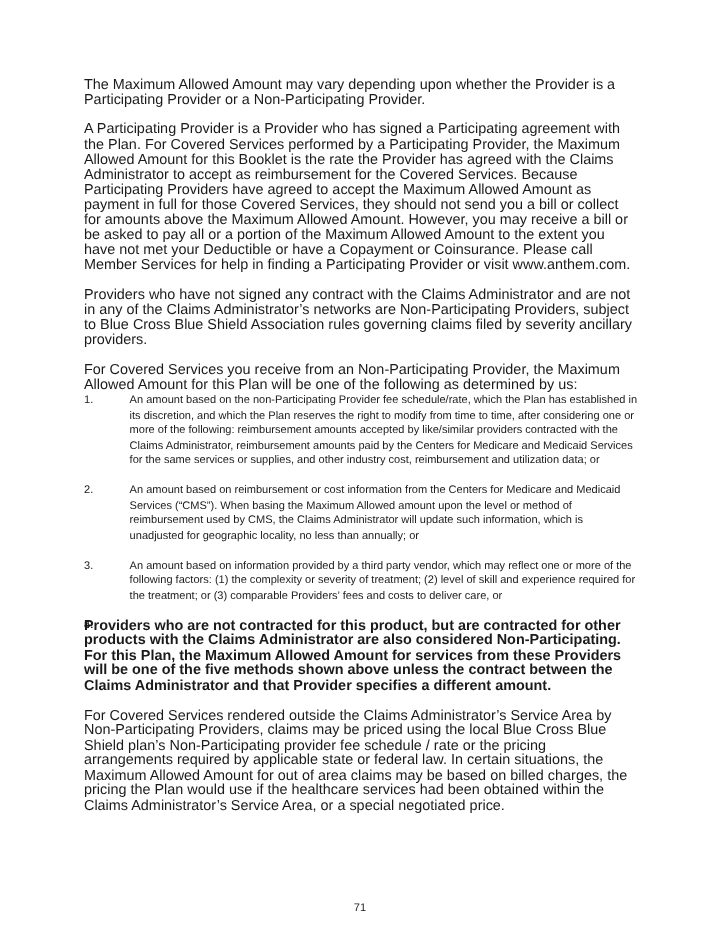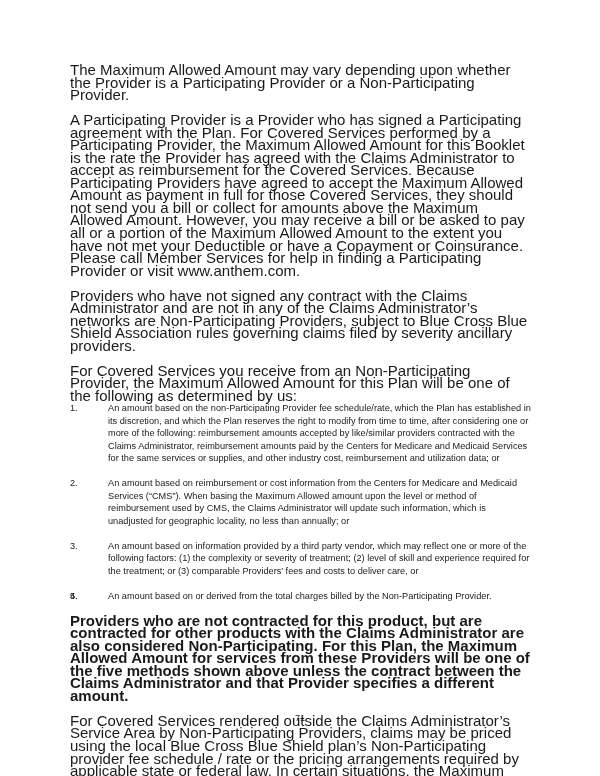--- a/index.html
+++ b/index.html
@@ -28,21 +28,21 @@
     width: 461px;
   }
   .heading {
     font-size: 9.3px;
     font-weight: bold;
     line-height: 12.6px;
     letter-spacing: 0.04px;
     margin: 0 0 12.4px 0;
   }
   .para {
-    font-size: 15px;
+    font-size: 12px;
     line-height: 12.55px;
     margin: 0 0 12.4px 0;
     text-align: left;
     letter-spacing: 0.005px;
   }
   .para.tight {
     margin-bottom: 0;
   }
   .para.bold {
     font-weight: bold;
@@ -67,21 +67,21 @@
     position: absolute;
     left: 0;
     top: 0;
     width: 30px;
     font-size: 9.2px;
     line-height: 12.55px;
   }
   .page-number {
     position: absolute;
     left: 0;
-    top: 712px;
+    top: 750px;
     width: 600px;
     text-align: center;
     font-size: 9.2px;
     line-height: 12.55px;
   }
 </style>
 </head>
 <body>
 
 <div class="page">
@@ -107,21 +107,20 @@
       </li>
       <li class="list-item">
         <span class="list-marker">3.</span>
         <span>An amount based on information provided by a third party vendor, which may reflect one or more of the following factors:  (1) the complexity or severity of treatment; (2) level of skill and experience required for the treatment; or (3) comparable Providers’ fees and costs to deliver care, or</span>
       </li>
       <li class="list-item">
         <span class="list-marker">4.</span>
       </li>
       <li class="list-item">
         <span class="list-marker">5.</span>
-        <span>An amount based on or derived from the total charges billed by the Non-Participating Provider.</span>
       </li>
     </ol>
 
     <p class="para bold">Providers who are not contracted for this product, but are contracted for other products with the Claims Administrator are also considered Non-Participating.  For this Plan, the Maximum Allowed Amount for services from these Providers will be one of the five methods shown above unless the contract between the Claims Administrator and that Provider specifies a different amount.</p>
 
     <p class="para">For Covered Services rendered outside the Claims Administrator’s Service Area by Non-Participating Providers, claims may be priced using the local Blue Cross Blue Shield plan’s Non-Participating provider fee schedule / rate or the pricing arrangements required by applicable state or federal law.  In certain situations, the Maximum Allowed Amount for out of area claims may be based on billed charges, the pricing the Plan would use if the healthcare services had been obtained within the Claims Administrator’s Service Area, or a special negotiated price.</p>
 
   </div>
 
   <div class="page-number">71</div>

